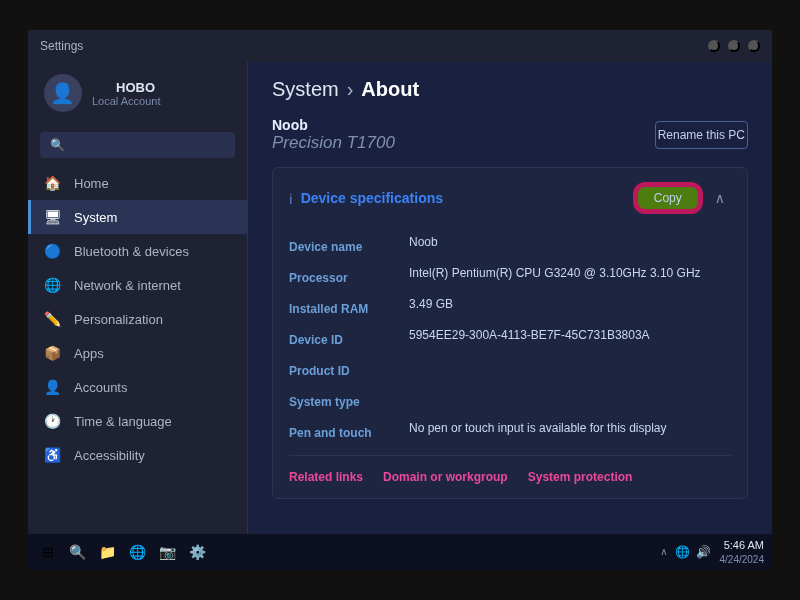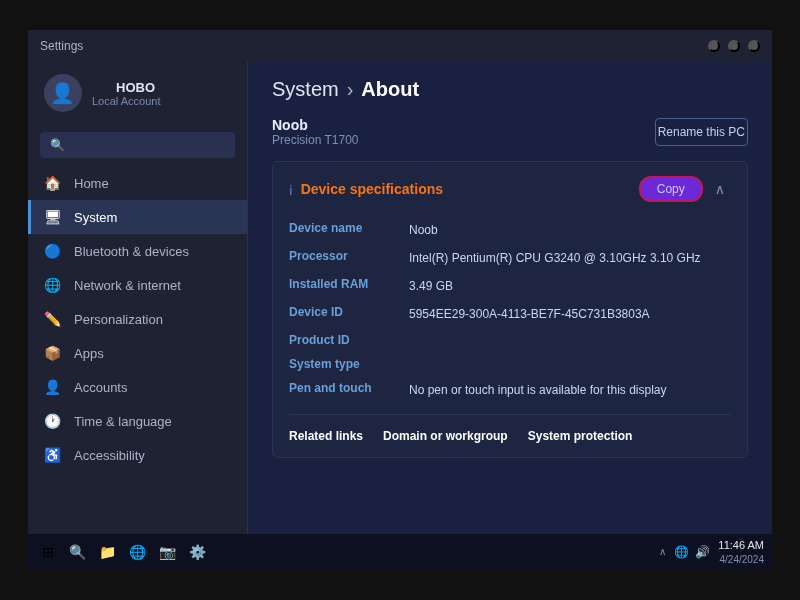--- a/index.html
+++ b/index.html
@@ -217,21 +217,21 @@
 
     .device-section {
       display: flex;
       align-items: center;
       justify-content: space-between;
       margin-bottom: 14px;
     }
 
     .device-info { color: #c0cce0; font-size: 13px; }
     .device-name { font-weight: 600; font-size: 14px; color: #e8eeff; }
-    .device-model { font-size: 12px; color: #8090b0; }
+    .device-model { font-size: 17px; color: #8090b0; font-style: italic; }
 
     .rename-btn {
       background: transparent;
       border: 1px solid #4a6090;
       color: #c0d0f0;
       padding: 6px 2px;
       border-radius: 4px;
       font-size: 12px;
       cursor: pointer;
       font-family: 'Segoe UI', sans-serif;
@@ -251,33 +251,33 @@
       margin-bottom: 14px;
     }
 
     .specs-title-row {
       display: flex;
       align-items: center;
       gap: 8px;
     }
 
     .specs-title {
-      color: #f97316;
+      color: #3b82f6;
       font-size: 14px;
       font-weight: 600;
     }
 
     .info-icon {
       color: #6080c0;
       font-size: 14px;
     }
 
     .copy-btn {
-      background: #6d28d9;
-      border: 2px solid #be185d;
+      background: #4d7c0f;
+      border: 5px solid #be185d;
       color: #c0d0f0;
       padding: 4px 16px;
       border-radius: 12px;
       font-size: 12px;
       cursor: pointer;
       font-family: 'Segoe UI', sans-serif;
       display: flex;
       align-items: center;
       gap: 6px;
     }
@@ -300,38 +300,39 @@
       padding: 5px 0;
       font-size: 12px;
       align-items: flex-start;
     }
 
     .spec-label {
       width: 120px;
       color: #6a9fd8;
       font-weight: 600;
       flex-shrink: 0;
+      margin-top: 7px;
     }
 
     .spec-value {
       color: #c8d8f0;
       flex: 1;
       line-height: 1.5;
     }
 
     .related-links {
       display: flex;
       gap: 20px;
       padding: 14px 0 0 0;
       border-top: 1px solid #2a3555;
       margin-top: 10px;
     }
 
     .related-link {
-      color: #ffffff;
+      color: #ec4899;
       font-size: 12px;
       cursor: pointer;
       font-weight: 600;
     }
 
     
     .taskbar {
       height: 36px;
       background: #0d1020;
       display: flex;
@@ -554,20 +555,20 @@
         <div class="taskbar-icon">📷</div>
         <div class="taskbar-icon">⚙️</div>
       </div>
       <div class="taskbar-right">
         <div class="system-tray">
           <span class="tray-icon chevron-btn">∧</span>
           <span class="tray-icon">🌐</span>
           <span class="tray-icon">🔊</span>
         </div>
         <div class="clock">
-          <span class="clock-time">11:46 AM</span>
+          <span class="clock-time">5:46 AM</span>
           <span class="clock-date">4/24/2024</span>
         </div>
       </div>
     </div>
 
   </div>
 </div>
 
 </body></html>

